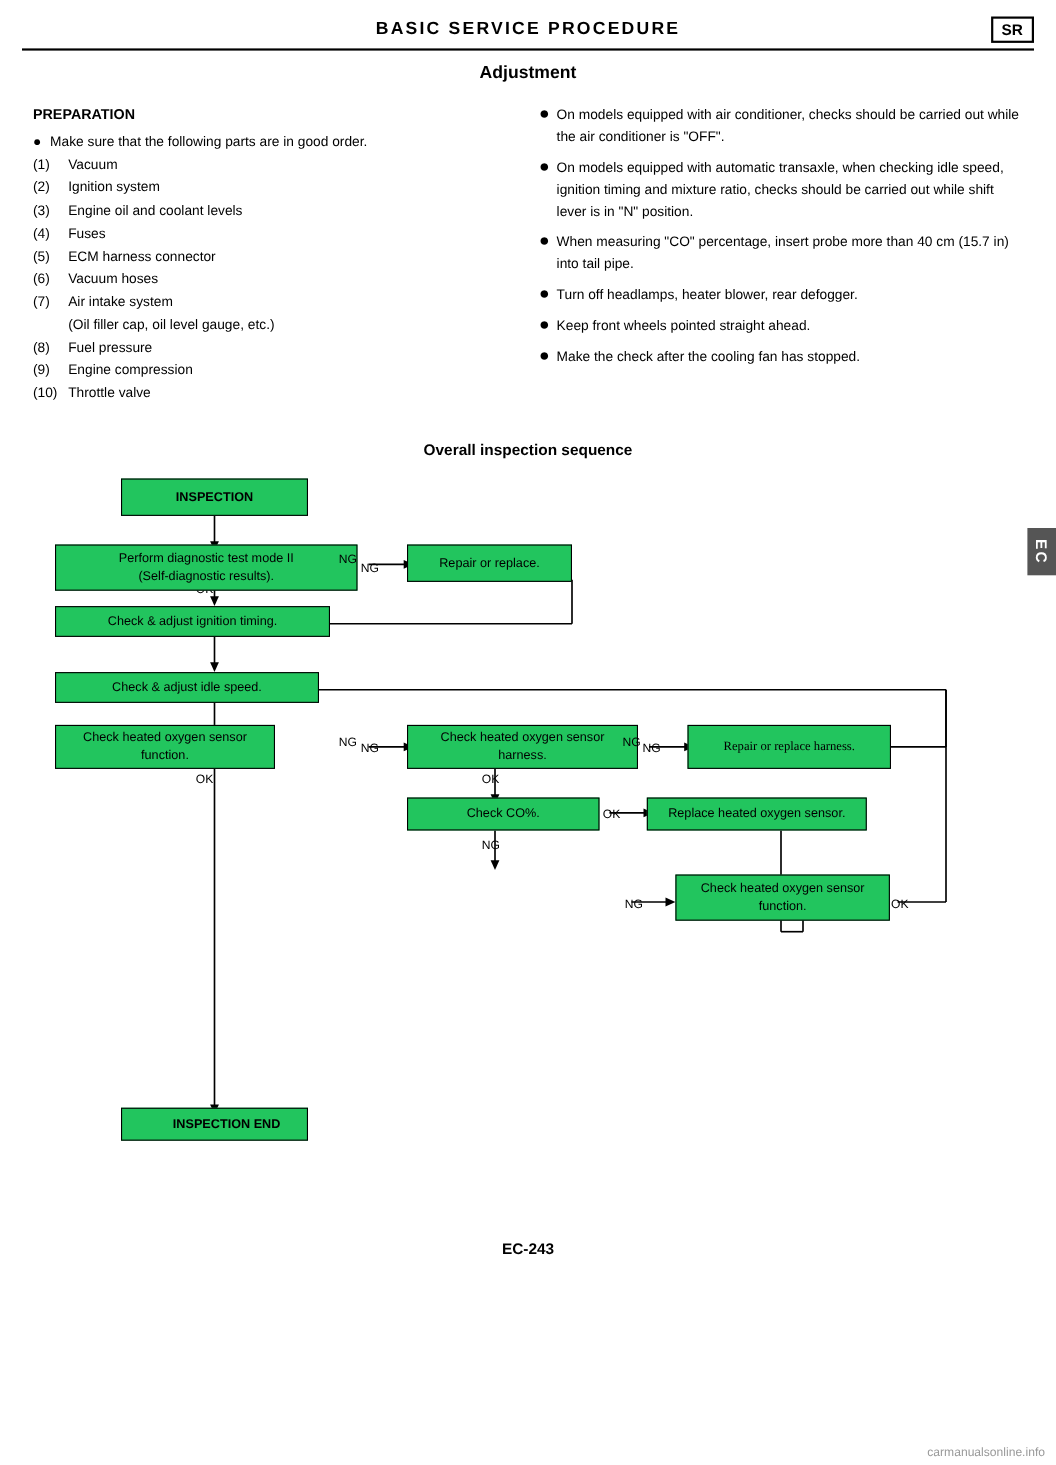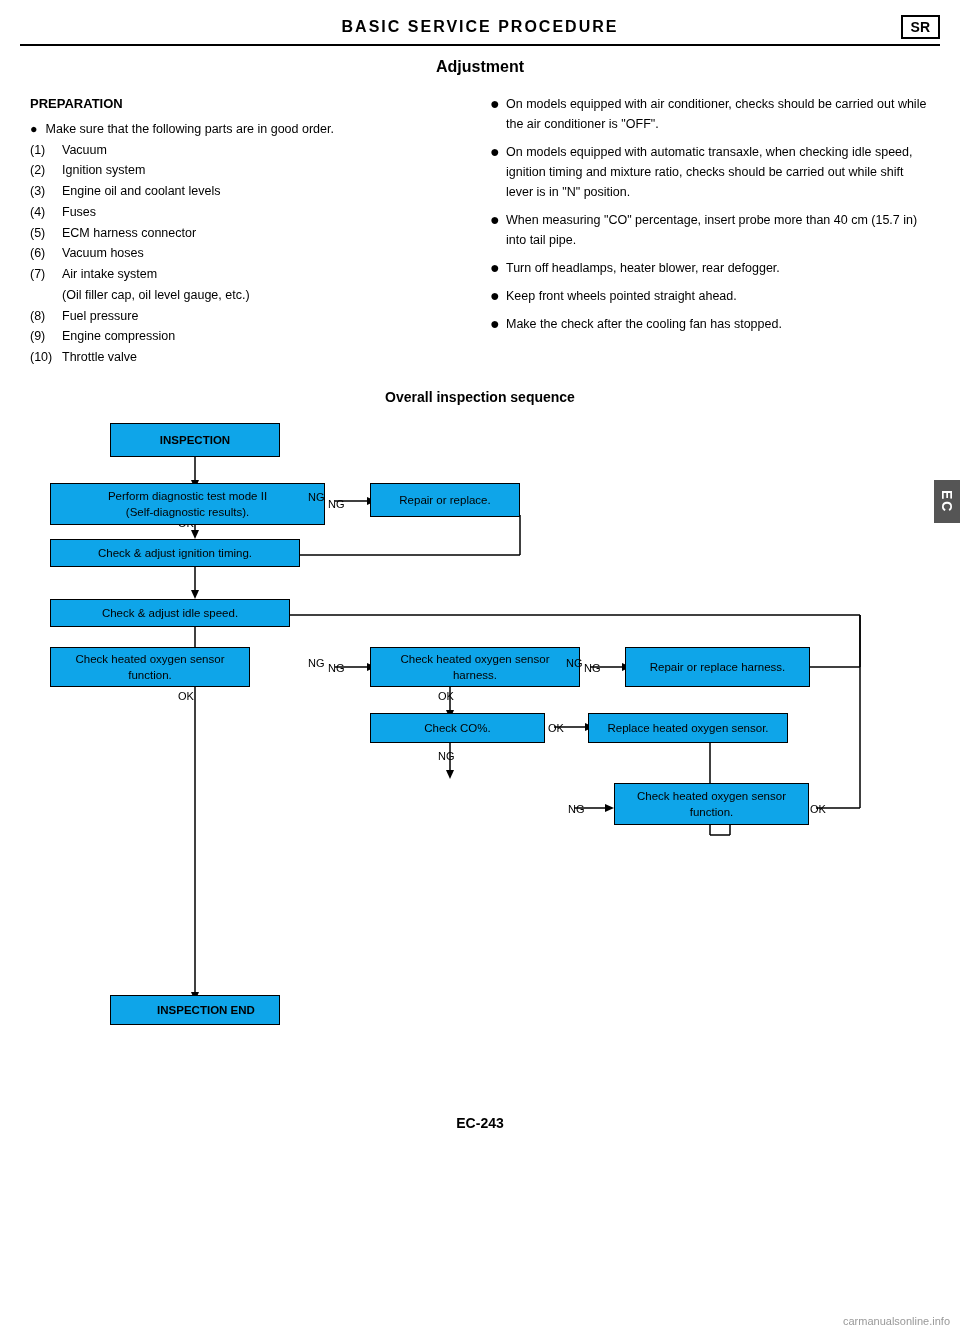--- a/index.html
+++ b/index.html
@@ -64,21 +64,21 @@
       font-size: 16px;
       font-weight: bold;
       margin-bottom: 16px;
       line-height: 1.4;
     }
 
     
     .prep-columns {
       display: flex;
       gap: 20px;
-      margin-bottom: 20px;
+      margin-bottom: 32px;
     }
     .prep-left {
       flex: 1;
       font-size: 12.5px;
       line-height: 1.5;
     }
     .prep-right {
       flex: 1;
       font-size: 12.5px;
       line-height: 1.6;
@@ -110,21 +110,21 @@
       font-weight: bold;
       font-size: 14px;
       margin-bottom: 10px;
       text-align: center;
     }
 
     
     .fc-box {
       position: absolute;
       border: 1px solid #000;
-      background: #0ea5e9;
+      background: #22c55e;
       font-size: 11.5px;
       line-height: 1.4;
       display: flex;
       align-items: center;
       justify-content: center;
       text-align: center;
       padding: 6px 8px;
     }
 
     
@@ -334,21 +334,21 @@
     </div>
 
     <div class="fc-box" style="left:20px;top:232px;width:200px;height:40px;">
       <span>Check heated oxygen sensor<br>function.</span>
     </div>
 
     <div class="fc-box" style="left:340px;top:232px;width:210px;height:40px;">
       <span>Check heated oxygen sensor<br>harness.</span>
     </div>
 
-    <div class="fc-box" style="left:595px;top:232px;width:185px;height:40px;">
+    <div class="fc-box" style="left:595px;top:232px;width:185px;height:40px;font-family:Liberation Serif, serif;">
       <span>Repair or replace harness.</span>
     </div>
 
     <div class="fc-box" style="left:340px;top:298px;width:175px;height:30px;">
       <span>Check CO%.</span>
     </div>
 
     <div class="fc-box" style="left:558px;top:298px;width:200px;height:30px;">
       <span>Replace heated oxygen sensor.</span>
     </div>

